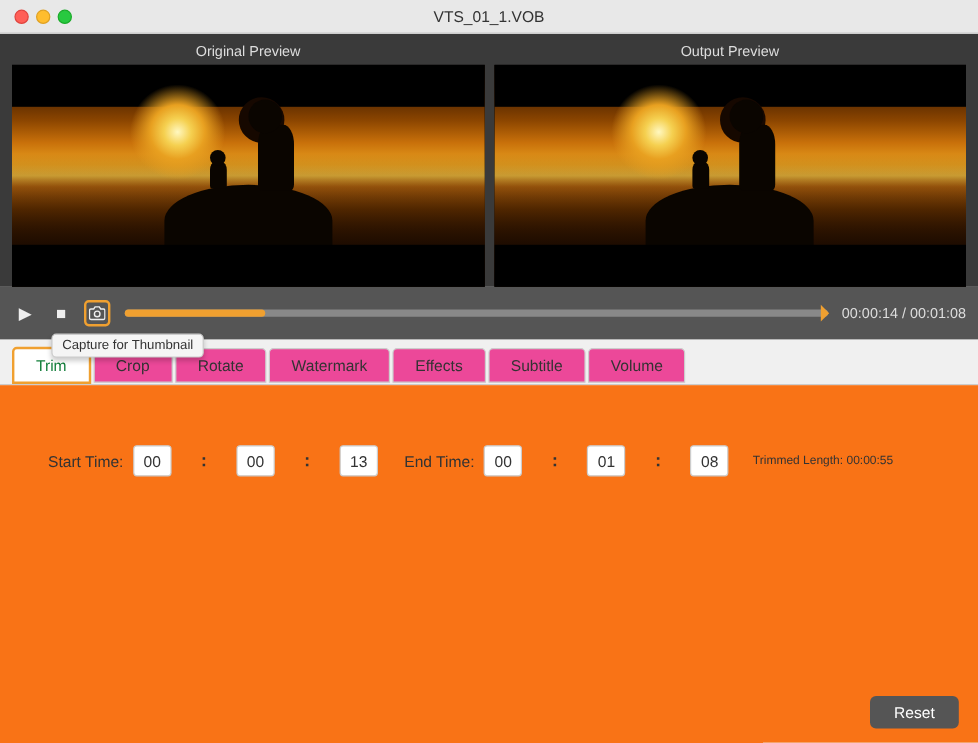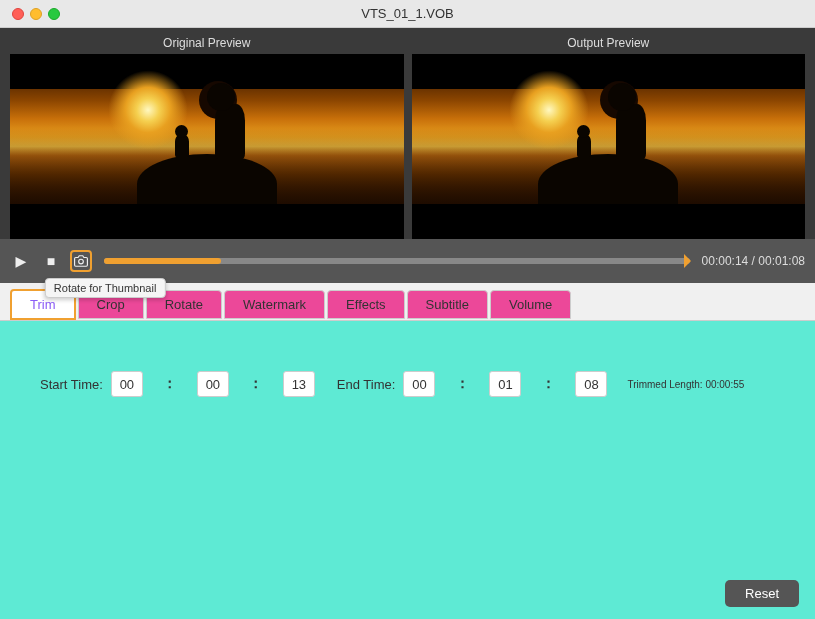--- a/index.html
+++ b/index.html
@@ -288,29 +288,29 @@
       background: #ec4899;
       font-size: 13px;
       cursor: pointer;
       color: #333;
       margin-right: 2px;
       border-radius: 4px 4px 0 0;
     }
 
     .tab-btn.active {
       border: 2px solid #f0a030;
-      color: #8b5cf6;
+      color: #15803d;
       font-weight: 500;
       background: #fff;
     }
 
     
     .edit-panel {
       flex: 1;
-      background: #5eead4;
+      background: #f97316;
       padding: 20px 20px;
       position: relative;
     }
 
     .trim-row {
       display: flex;
       align-items: center;
       gap: 8px;
       margin-top: 30px;
       margin-left: 20px;
@@ -420,21 +420,21 @@
   <div class="controls-bar">
     <div class="ctrl-btn">▶</div>
     <div class="ctrl-btn">■</div>
     <div class="tooltip-container">
       <div class="ctrl-btn camera-btn">
         <svg width="14" height="14" viewBox="0 0 24 24" fill="none" stroke="#eee" stroke-width="2">
           <path d="M23 19a2 2 0 0 1-2 2H3a2 2 0 0 1-2-2V8a2 2 0 0 1 2-2h4l2-3h6l2 3h4a2 2 0 0 1 2 2z"></path>
           <circle cx="12" cy="13" r="4"></circle>
         </svg>
       </div>
-      <div class="tooltip">Rotate for Thumbnail</div>
+      <div class="tooltip">Capture for Thumbnail</div>
     </div>
     <div class="seek-bar-wrapper">
       <div class="seek-bar-fill"></div>
       <div class="seek-handle"></div>
     </div>
     <div class="time-display">
       <span>00:00:14</span><span> / </span><span>00:01:08</span>
     </div>
   </div>
 

